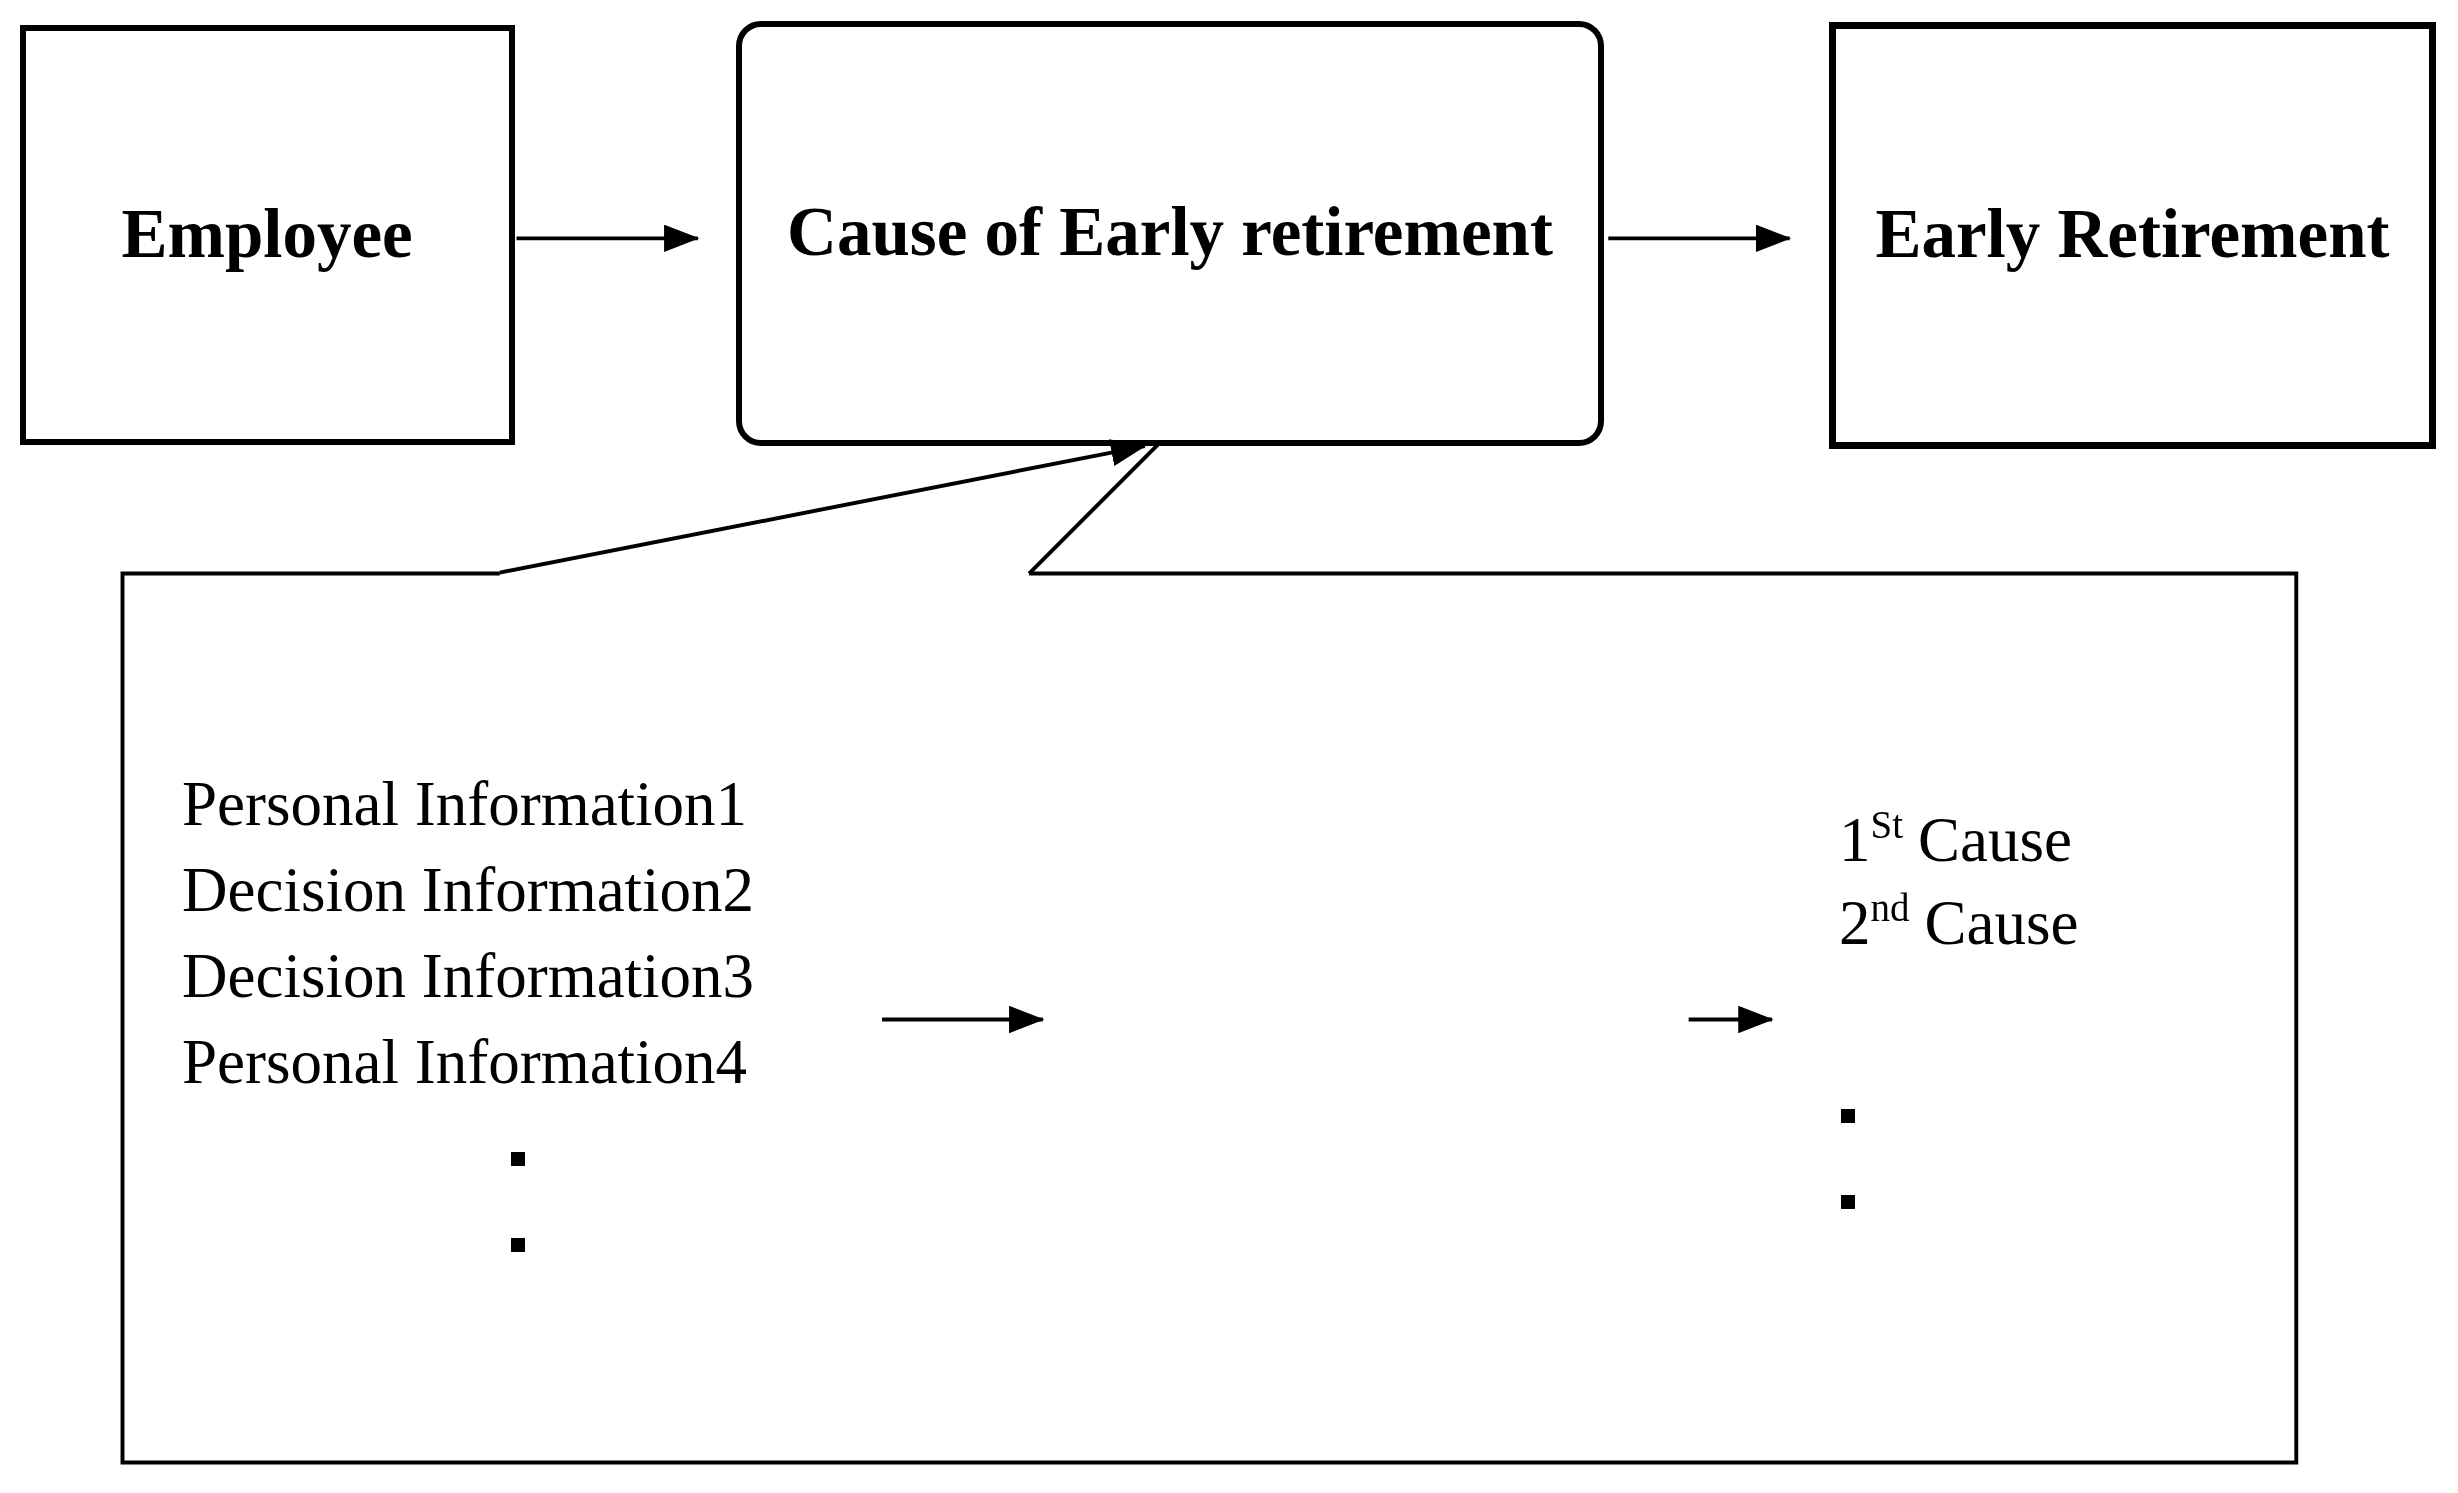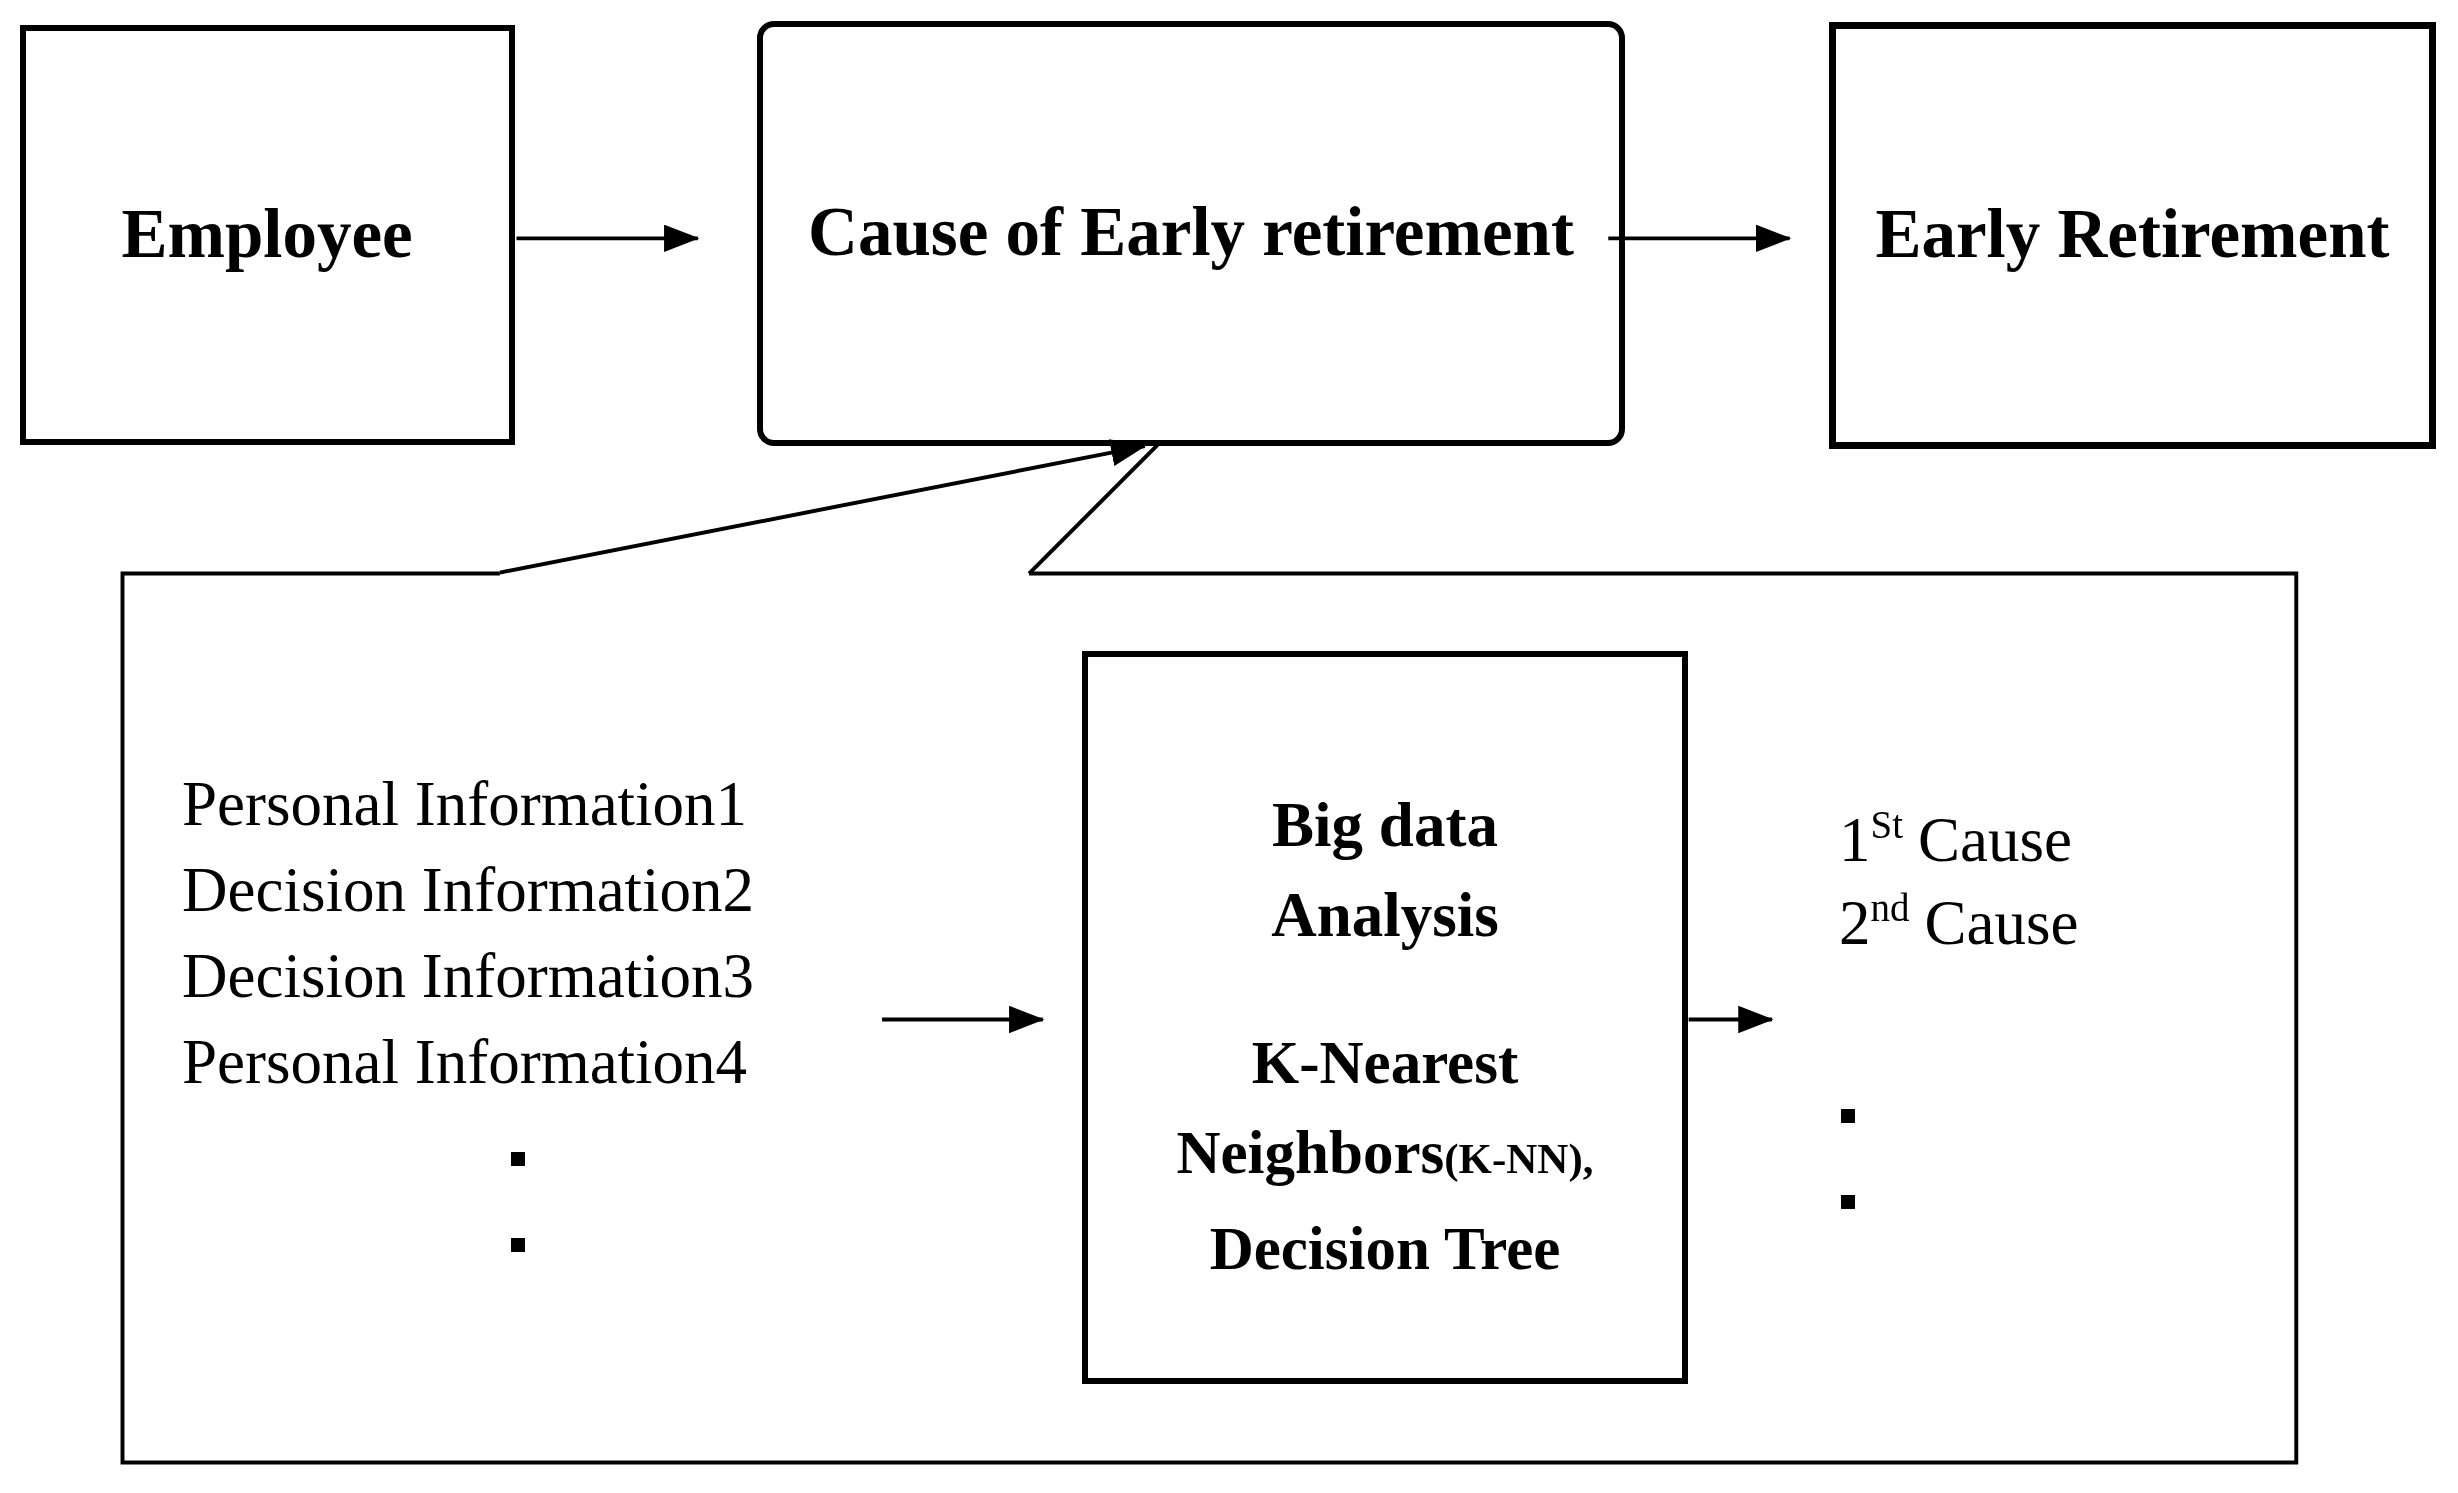--- a/index.html
+++ b/index.html
@@ -22,21 +22,21 @@
     box-sizing:border-box;
   }
   .box-label{
     font-weight:bold;
     font-size:69px;
     white-space:nowrap;
     text-align:center;
     line-height:1.1;
   }
   #employee-box{left:19.6px;top:24.5px;width:495px;height:420px;}
-  #cause-box{left:736px;top:20.6px;width:868px;height:425px;border-radius:17px;margin-left:21px;}
+  #cause-box{left:736px;top:20.6px;width:868px;height:425px;border-radius:25px;}
   #retirement-box{left:1829px;top:21.6px;width:607px;height:427px;border-width:7.8px;}
   #analysis-box{left:1082px;top:651px;width:606px;height:733px;z-index:3;flex-direction:column;}
 
   #svg-layer{position:absolute;left:0;top:0;width:2458px;height:1494px;z-index:1;}
 
   .text-block{position:absolute;z-index:4;}
 
   #input-list{
     left:182px;top:761px;
     font-size:63px;line-height:86px;white-space:nowrap;
@@ -111,31 +111,20 @@
 
   <div class="text-block" id="input-list">
     <div>Personal Information1</div>
     <div>Decision Information2</div>
     <div>Decision Information3</div>
     <div>Personal Information4</div>
   </div>
   <div class="dot" id="input-dot-1"></div>
   <div class="dot" id="input-dot-2"></div>
 
-  <div class="box" id="analysis-box">
-    <div id="analysis-title">
-      <div>Big data</div>
-      <div>Analysis</div>
-    </div>
-    <div id="analysis-methods">
-      <div>K-Nearest</div>
-      <div><span>Neighbors</span><span class="paren">(K-NN),</span></div>
-      <div>Decision Tree</div>
-    </div>
-  </div>
 
   <div class="text-block" id="output-list">
     <div><span>1</span><sup>St</sup><span class="cause-label">Cause</span></div>
     <div><span>2</span><sup>nd</sup><span class="cause-label">Cause</span></div>
   </div>
   <div class="dot" id="output-dot-1"></div>
   <div class="dot" id="output-dot-2"></div>
 
 </div>
 

